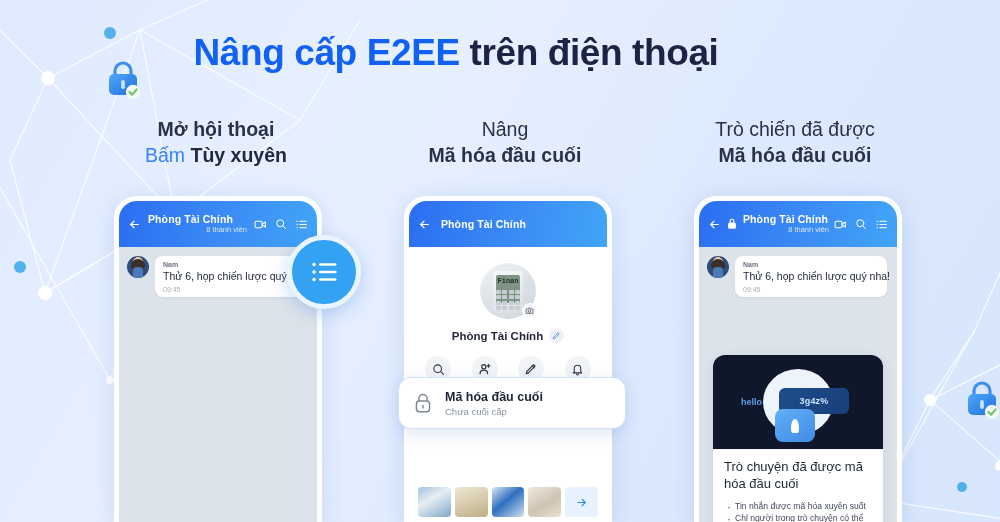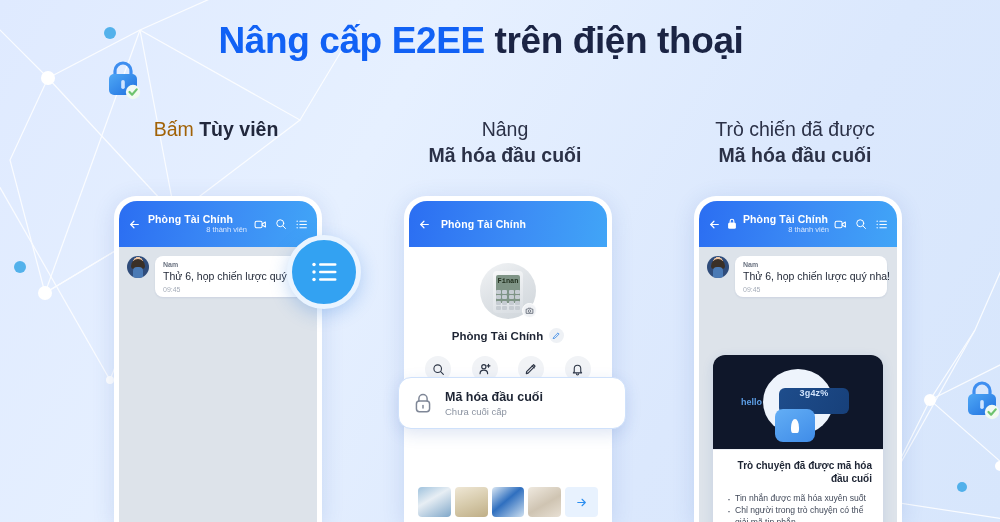--- a/index.html
+++ b/index.html
@@ -6,33 +6,33 @@
   html, body { width: 1000px; height: 522px; overflow: hidden; }
   body {
     font-family: "Liberation Sans", sans-serif;
     background: linear-gradient(120deg, #dfeaff 0%, #e6f0ff 35%, #dbe8fd 70%, #d7e6fc 100%);
     position: relative;
   }
   .bg-net { position: absolute; inset: 0; pointer-events: none; }
 
   
   .title {
-    position: absolute; top: 20px; left: 0; width: 912px;
+    position: absolute; top: 32px; left: 0; width: 912px;
     text-align: center;
     font-size: 37px; font-weight: bold; letter-spacing: -0.4px;
-    color: #1b2444; white-space: nowrap; margin-left: 25px;
+    color: #1b2444; white-space: nowrap;
   }
   .title .hi { color: #1161f5; }
 
   .steps { position: absolute; top: 110px; left: 0; width: 1000px; height: 70px; }
   .step-head { position: absolute; text-align: center; width: 300px; line-height: 1.35; }
   .step-head .l1 { font-size: 19.5px; color: #2b3147; }
   .step-head .l2 { font-size: 19.5px; color: #2b3147; }
   .b { font-weight: bold; color: #22283d; }
-  .r { font-weight: normal; color: #a16207; }
+  .r { font-weight: normal; color: #3b82f6; }
   #sh1 { left: 66px; top: 6px; }
   #sh2 { left: 355px; top: 6px; }
   #sh3 { left: 645px; top: 6px; }
 
   
   .phone {
     position: absolute;
     border-radius: 22px 22px 0 0;
     background: #fff;
     box-shadow: 0 4px 22px rgba(52,94,180,.16);
@@ -153,31 +153,31 @@
     background: #fff; border-radius: 12px;
     box-shadow: 0 3px 12px rgba(40,90,180,.13);
     overflow: hidden;
   }
   .e2-illu { height: 94px; position: relative; background: #0f172a; }
   .illu-cloud { position: absolute; left: 50%; top: 14px; transform: translateX(-50%); width: 70px; height: 66px; border-radius: 50%; background: #eef4fc; }
   .illu-hello { position: absolute; left: 28px; top: 42px; font-size: 9px; font-weight: bold; color: #5c9ee6; }
   .illu-pill {
     position: absolute; left: 66px; top: 33px; width: 70px; height: 26px;
     background: linear-gradient(120deg,#1e4d8c 0%,#17407a 100%); border-radius: 6px;
-    display: flex; align-items: flex-start; justify-content: center;
+    display: flex; align-items: center; justify-content: center;
   }
   .illu-pill span { font-size: 9px; font-weight: bold; color: #cfe2fb; letter-spacing: .2px; }
   .illu-lock {
     position: absolute; left: 62px; top: 54px; width: 40px; height: 33px;
     background: linear-gradient(150deg,#63aef5 0%,#3f8ce8 100%); border-radius: 8px;
     display: flex; align-items: center; justify-content: center;
   }
   .illu-kh { width: 8px; height: 14px; background: #fff; border-radius: 50% 50% 22% 22%/60% 60% 30% 30%; position: relative; }
   .e2-body { padding: 9px 11px 11px 11px; border-top: 1px solid #eef1f5; }
-  .e2-title { font-size: 10px; font-weight: bold; color: #1d2433; line-height: 1.3; text-align: right; }
+  .e2-title { font-size: 13px; font-weight: normal; color: #1d2433; line-height: 1.3; }
   .e2-list { margin: 7px 0 0 3px; list-style: none; }
   .e2-list li { font-size: 8.6px; color: #424a5a; line-height: 1.42; padding-left: 8px; position: relative; }
   .e2-list li::before { content: "·"; position: absolute; left: 0; top: -1px; font-size: 12px; color: #424a5a; }
 </style>
 </head>
 <body>
 
 <svg class="bg-net" viewBox="0 0 1000 522" preserveAspectRatio="none">
   <g stroke="#ffffff" stroke-width="1.2" opacity="0.85" fill="none">
     <path d="M-20 10 L48 78 L140 30 L230 -10"></path>
@@ -231,21 +231,22 @@
   <circle cx="29" cy="34" r="7.2" fill="#f2faf2"></circle>
   <path d="M25.5 34 l2.6 2.7 l4.6 -5.3" stroke="#6ec36e" stroke-width="2.2" fill="none" stroke-linecap="round" stroke-linejoin="round"></path>
 </svg>
 
 <div class="title">
   <span class="hi">Nâng cấp E2EE</span><span> trên điện thoại</span>
 </div>
 
 <div class="steps">
   <div class="step-head" id="sh1">
-    <div class="l2"><span class="r">Bấm </span><span class="b">Tùy viên</span></div>
+    <div class="l1 b">Mở hội thoại</div>
+    <div class="l2"><span class="r">Bấm </span><span class="b">Tùy xuyên</span></div>
   </div>
   <div class="step-head" id="sh2">
     <div class="l1 r">Nâng</div>
     <div class="l2 b">Mã hóa đầu cuối</div>
   </div>
   <div class="step-head" id="sh3">
     <div class="l1 r">Trò chiến đã được</div>
     <div class="l2 b">Mã hóa đầu cuối</div>
   </div>
 </div>

